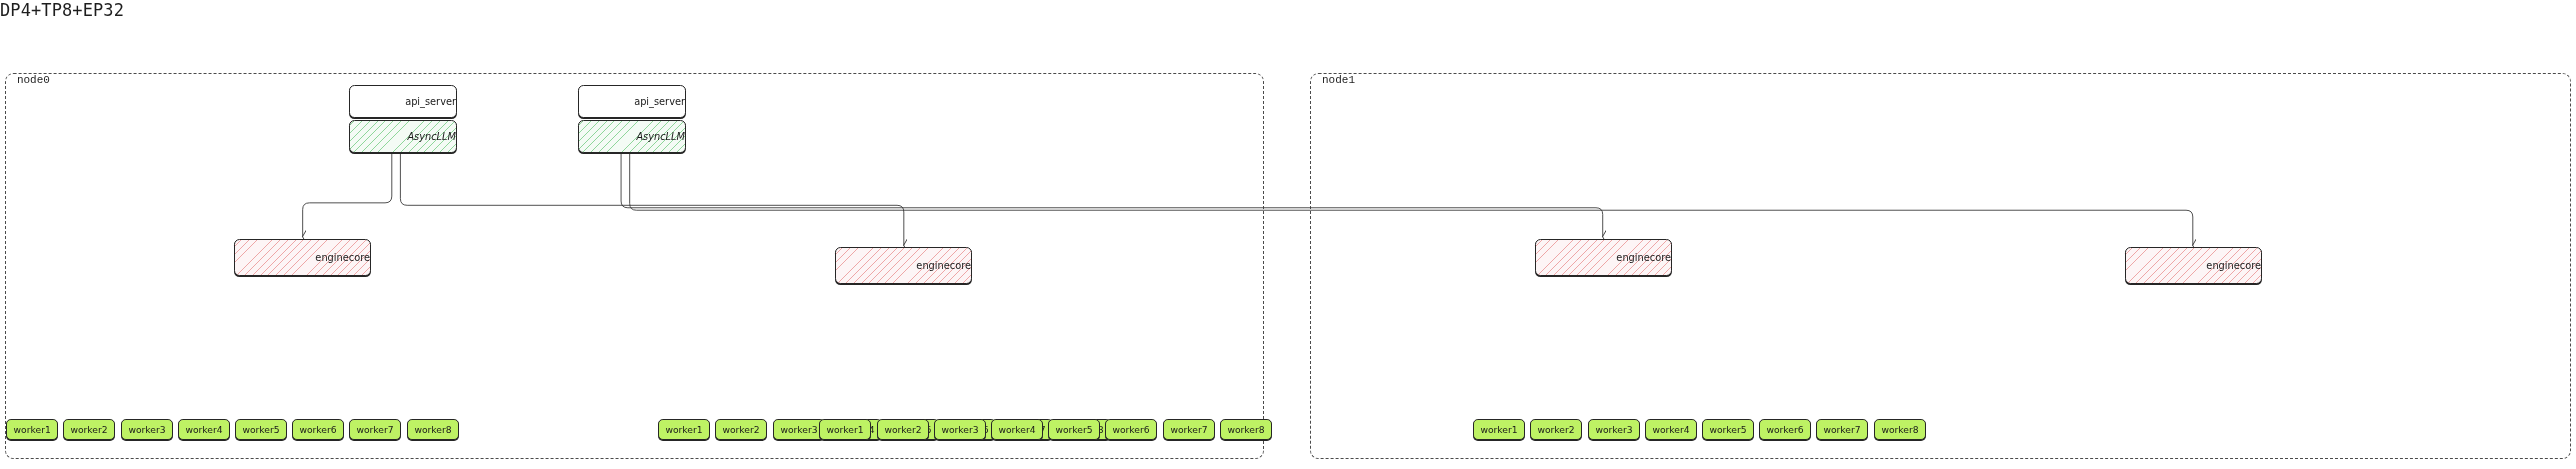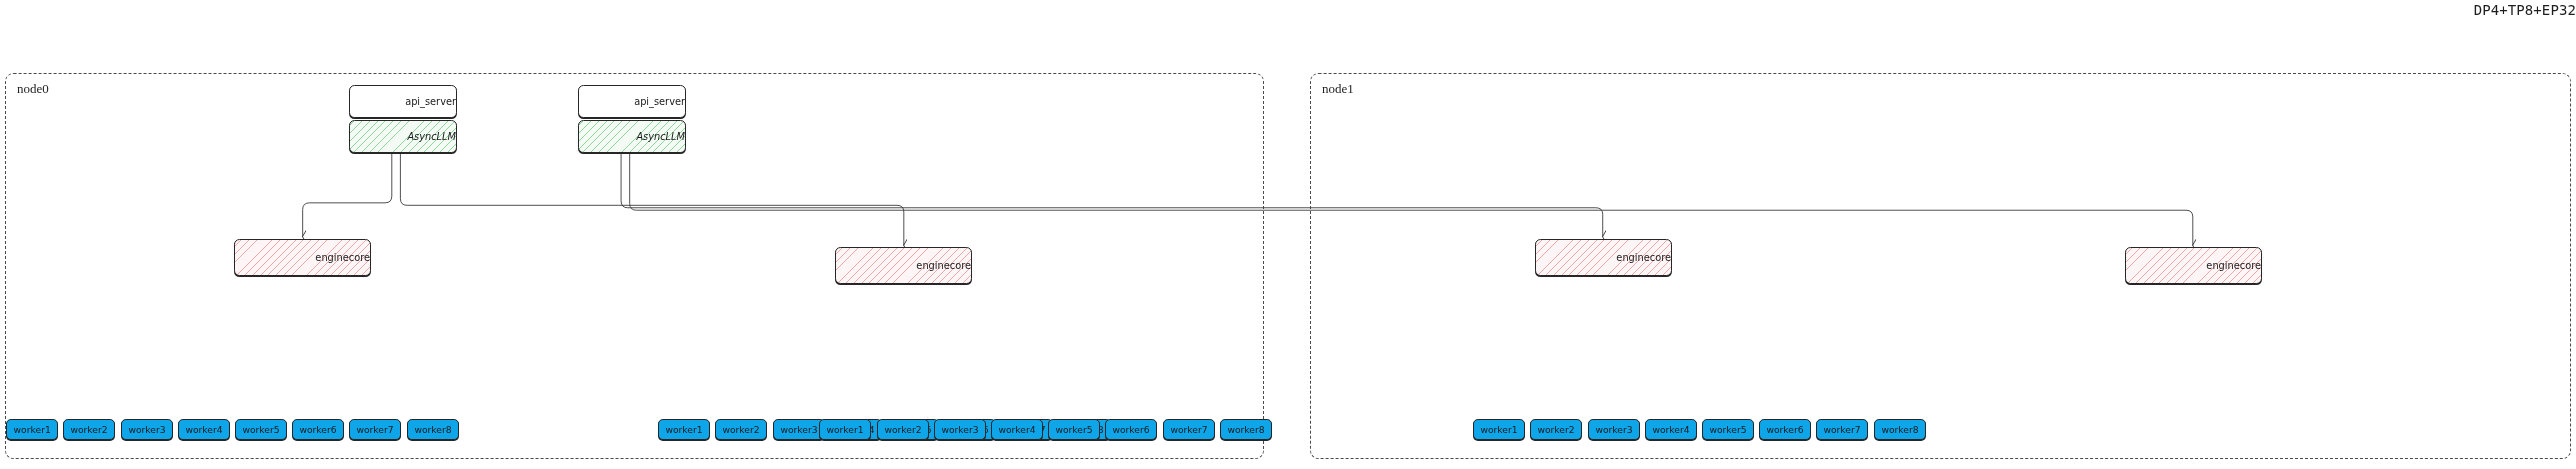--- a/index.html
+++ b/index.html
@@ -14,22 +14,22 @@
     overflow: hidden;
     font-family: "DejaVu Sans", "Liberation Sans", sans-serif;
     color: #1a1a1a;
   }
 
   
   #diagram-title {
     position: absolute;
     left: 0; top: 0;
     width: 2576px;
-    text-align: right;
-    font-size: 14px;
+    text-align: left;
+    font-size: 17px;
     line-height: 21px;
     letter-spacing: 0.1px;
     color: #1e1e1e;
     font-family: "DejaVu Sans Mono", "Liberation Mono", monospace;
   }
 
   
   #edge-layer {
     position: absolute;
     left: 0; top: 0;
@@ -41,25 +41,25 @@
   
   .node-cluster {
     position: absolute;
     border: 1px dashed #4a4a4a;
     border-radius: 8.6px;
     background: transparent;
     z-index: 0;
   }
   .node-cluster-label {
     position: absolute;
-    left: 11px; top: 10px;
-    font-size: 13px;
+    left: 11px; top: 2px;
+    font-size: 11px;
     line-height: 9.8px;
     color: #1e1e1e;
-    font-family: Liberation Serif, serif;
+    font-family: Liberation Mono, monospace;
     white-space: nowrap;
   }
 
   
   .nbox {
     position: absolute;
     display: flex;
     align-items: center;
     justify-content: flex-end;
     border: 1px solid #262626;
@@ -106,21 +106,21 @@
 
   
   .worker-box {
     position: absolute;
     display: flex;
     align-items: center;
     justify-content: center;
     height: 21px;
     border: 1px solid #262626;
     border-radius: 4.9px;
-    background: #0ea5e9;
+    background: #bef264;
     font-size: 9.2px;
     line-height: 1;
     color: #1a1a1a;
     white-space: nowrap;
     z-index: 2;
     box-shadow: 0 1px 0 0 #262626;
   }
 </style>
 </head>
 <body>

